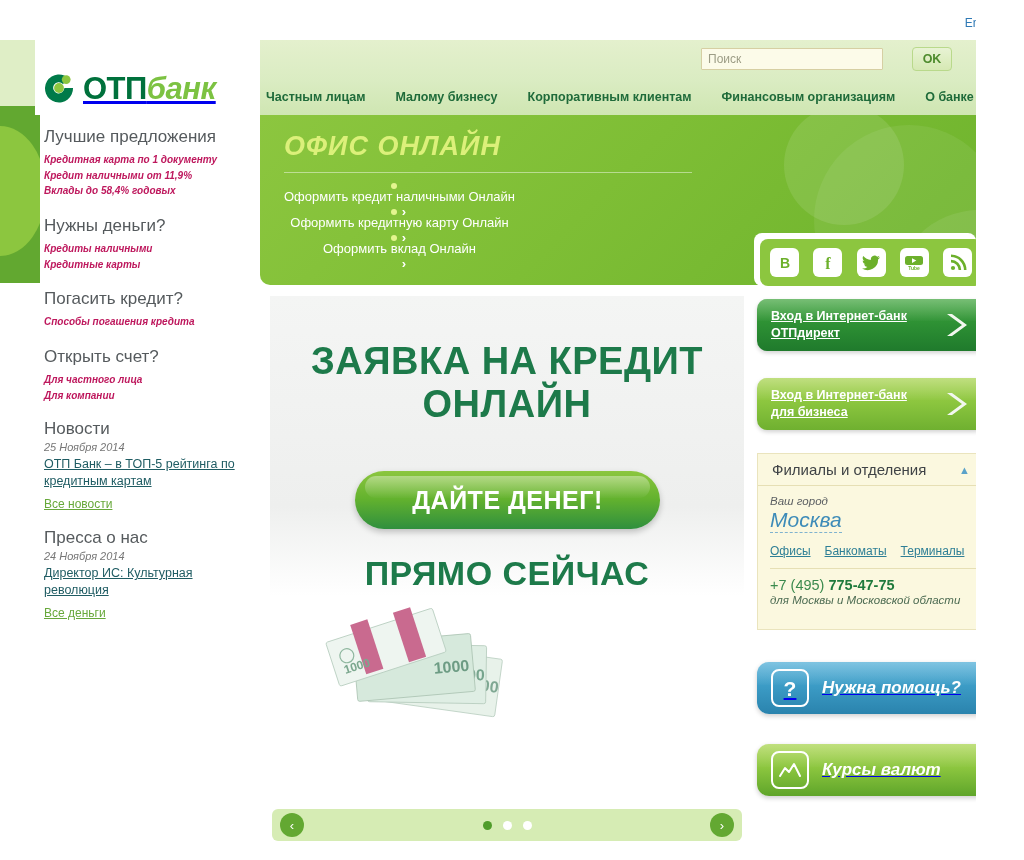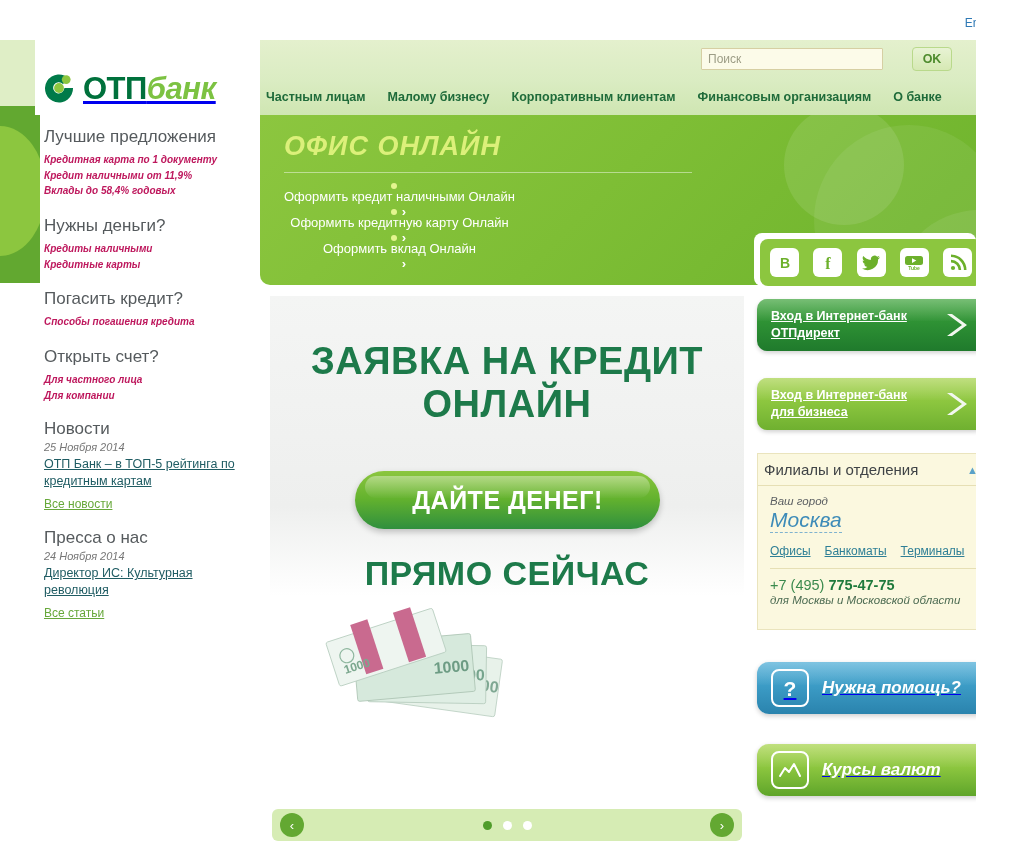--- a/index.html
+++ b/index.html
@@ -36,21 +36,21 @@
     display:flex;align-items:center;
   }
   .logo-mark{width:34px;height:34px;margin-right:7px;flex:0 0 auto;}
   .logo-text{font-size:31px;font-weight:bold;line-height:1;white-space:nowrap;}
   .logo-otp{color:#00713c;letter-spacing:-0.5px;}
   .logo-bank{color:#7cc242;font-style:italic;letter-spacing:-0.5px;}
 
   
   .nav{
     position:absolute;left:266px;top:78px;height:22px;z-index:5;
-    display:flex;align-items:center;gap:0;
+    display:flex;align-items:center;gap:8px;
   }
   .nav a{
     color:#1f6b3a;font-size:12.5px;font-weight:bold;text-decoration:none;
     margin-right:22px;white-space:nowrap;
   }
   .nav a:last-child{margin-right:0;}
 
   
   .search-wrap{position:absolute;right:24px;top:39px;z-index:7;display:flex;align-items:center;gap:8px;}
   .search-input{
@@ -223,21 +223,21 @@
     position:absolute;right:16px;top:12px;width:26px;height:28px;z-index:2;
   }
 
   
   .branches{
     position:absolute;left:757px;top:445px;width:228px;height:177px;
     background:#fbf8df;border:1px solid #eae4bd;z-index:7;box-sizing:border-box;
   }
   .br-head{
     height:31px;border-bottom:1px solid #e6dfb4;
-    display:flex;align-items:center;justify-content:space-between;padding:0 6px;
+    display:flex;align-items:center;justify-content:space-between;padding:0 14px;
     cursor:pointer;
   }
   .br-head-title{font-size:15px;color:#3f4346;}
   .br-caret{color:#5aa2c9;font-size:11px;}
   .br-body{padding:9px 0 0 12px;}
   .br-label{font-size:11.5px;color:#5b5f62;font-style:italic;}
   .br-city{
     font-size:21px;color:#3d8bb8;font-style:italic;line-height:1.2;
     border-bottom:1px dashed #7fb3cf;display:inline-block;cursor:pointer;
   }
@@ -342,21 +342,21 @@
       <div class="sb-news-head">Новости</div>
       <div class="news-date">25 Ноября 2014</div>
       <a class="news-title" href="#">ОТП Банк – в ТОП-5 рейтинга по кредитным картам</a>
       <a class="news-all" href="#">Все новости</a>
     </div>
 
     <div class="sb-group">
       <div class="sb-news-head">Пресса о нас</div>
       <div class="news-date">24 Ноября 2014</div>
       <a class="news-title" href="#">Директор ИС: Культурная революция</a>
-      <a class="news-all" href="#">Все статьи</a>
+      <a class="news-all" href="#">Все деньги</a>
     </div>
 
   </div>
 
   <div class="office">
     <div class="blob1"></div>
     <div class="blob2"></div>
     <div class="blob3"></div>
     <div class="office-title">ОФИС ОНЛАЙН</div>
     <div class="office-rule"></div>

